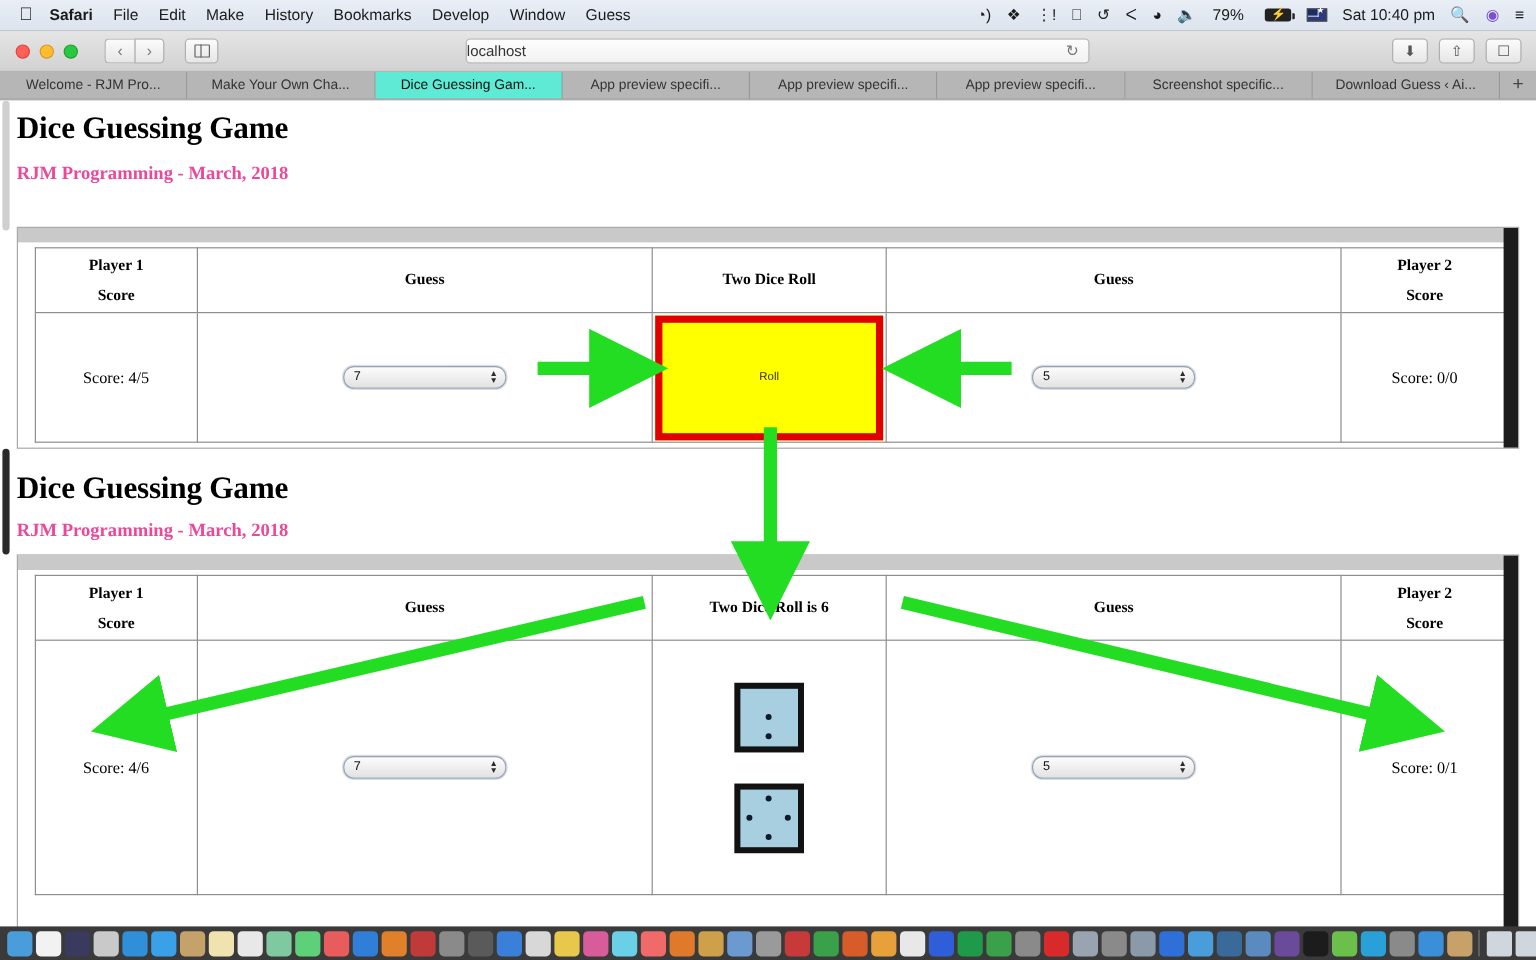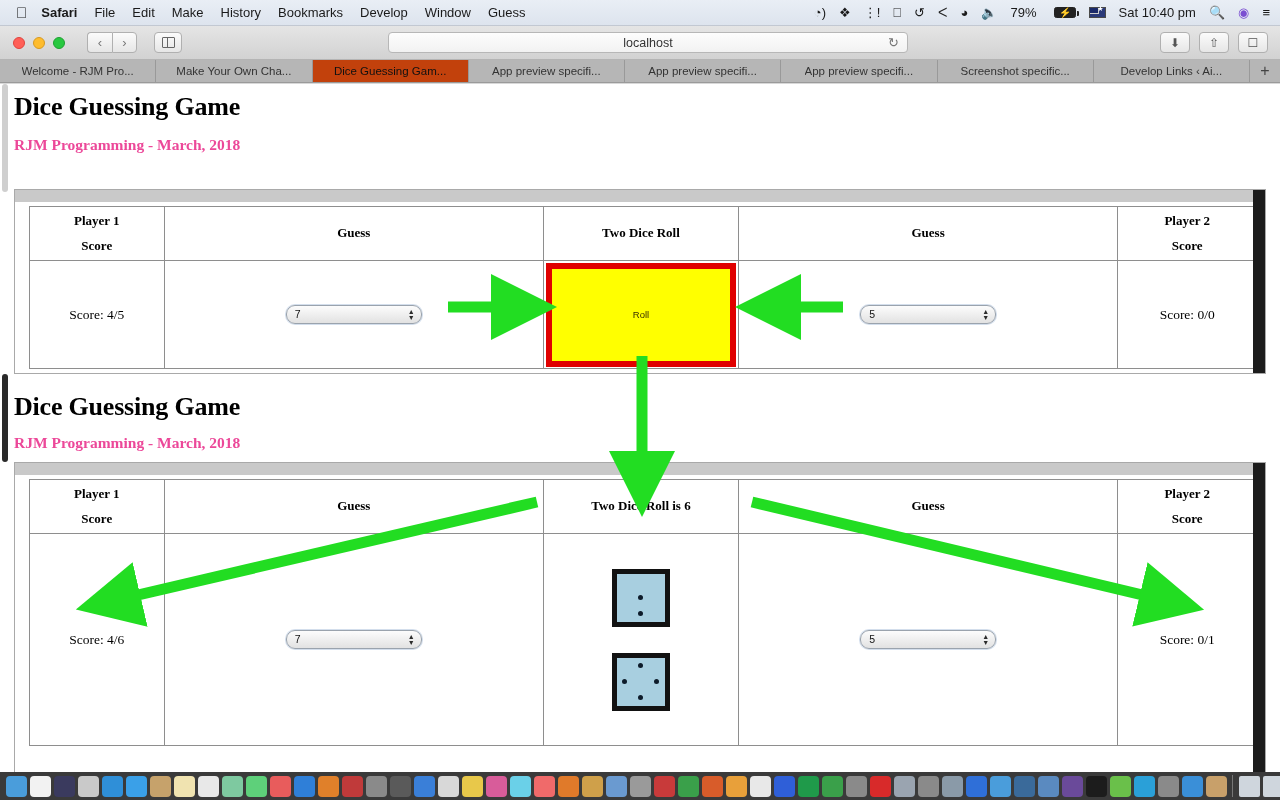--- a/index.html
+++ b/index.html
@@ -71,21 +71,21 @@
     border: 1px solid #b0b0b0; border-radius: 4px;
     display: flex; align-items: center; justify-content: center;
   }
   .sidebtn .glyph { width: 13px; height: 11px; border: 1.3px solid #666; border-radius: 1px; position: relative; }
   .sidebtn .glyph:after { content:""; position:absolute; left:4px; top:-1.3px; bottom:-1.3px; width:1.3px; background:#666;}
   .urlwrap { position: absolute; left: 388px; width: 520px; }
   .urlbar {
     height: 21px; width: 100%;
     background: linear-gradient(180deg,#fdfdfd,#f2f2f2);
     border: 1px solid #b7b7b7; border-radius: 4px;
-    display: flex; align-items: center; justify-content: center;
+    display: flex; align-items: center; justify-content: flex-start;
     font-size: 12.5px; color: #333; position: relative;
   }
   .urlbar .reload { position: absolute; right: 8px; font-size: 13px; color: #777; }
   .tbright { margin-left: auto; display: flex; margin-right: 12px; }
   .tbbtn {
     width: 30px; height: 21px; margin-left: 9px;
     background: linear-gradient(180deg,#fbfbfb,#e6e6e6);
     border: 1px solid #b0b0b0; border-radius: 4px;
     display: flex; align-items: center; justify-content: center;
     font-size: 12px; color: #555;
@@ -100,21 +100,21 @@
   }
   .tab {
     flex: 1 1 0; min-width: 0;
     display: flex; align-items: center; justify-content: center;
     font-size: 11.5px; color: #333;
     border-right: 1px solid #999;
     background: #b6b6b6;
     padding: 0 6px;
     white-space: nowrap; overflow: hidden; text-overflow: ellipsis;
   }
-  .tab.active { background: #c2410c; color: #111; }
+  .tab.active { background: #5eead4; color: #111; }
   .tab span { overflow: hidden; text-overflow: ellipsis; white-space: nowrap; }
   .tabplus {
     width: 30px; display: flex; align-items: center; justify-content: center;
     font-size: 16px; color: #444; background: #b6b6b6;
   }
 
   
   .page {
     position: absolute; top: 58px; left: 0;
     width: 1280px; height: 714px;
@@ -322,21 +322,21 @@
     <div class="tab">
         <span>App preview specifi...</span>
       </div>
     <div class="tab">
         <span>App preview specifi...</span>
       </div>
     <div class="tab">
         <span>Screenshot specific...</span>
       </div>
     <div class="tab">
-        <span>Develop Links ‹ Ai...</span>
+        <span>Download Guess ‹ Ai...</span>
       </div>
     <div class="tabplus">+</div>
   </div>
 
   <div class="page">
 
     <div class="scrollbar-left">
       <div class="sb-trackline" style="top:0px;height:108px;"></div>
       <div class="sb-trackline" style="top:290px;height:88px;background:#2a2a2a;"></div>
     </div>

